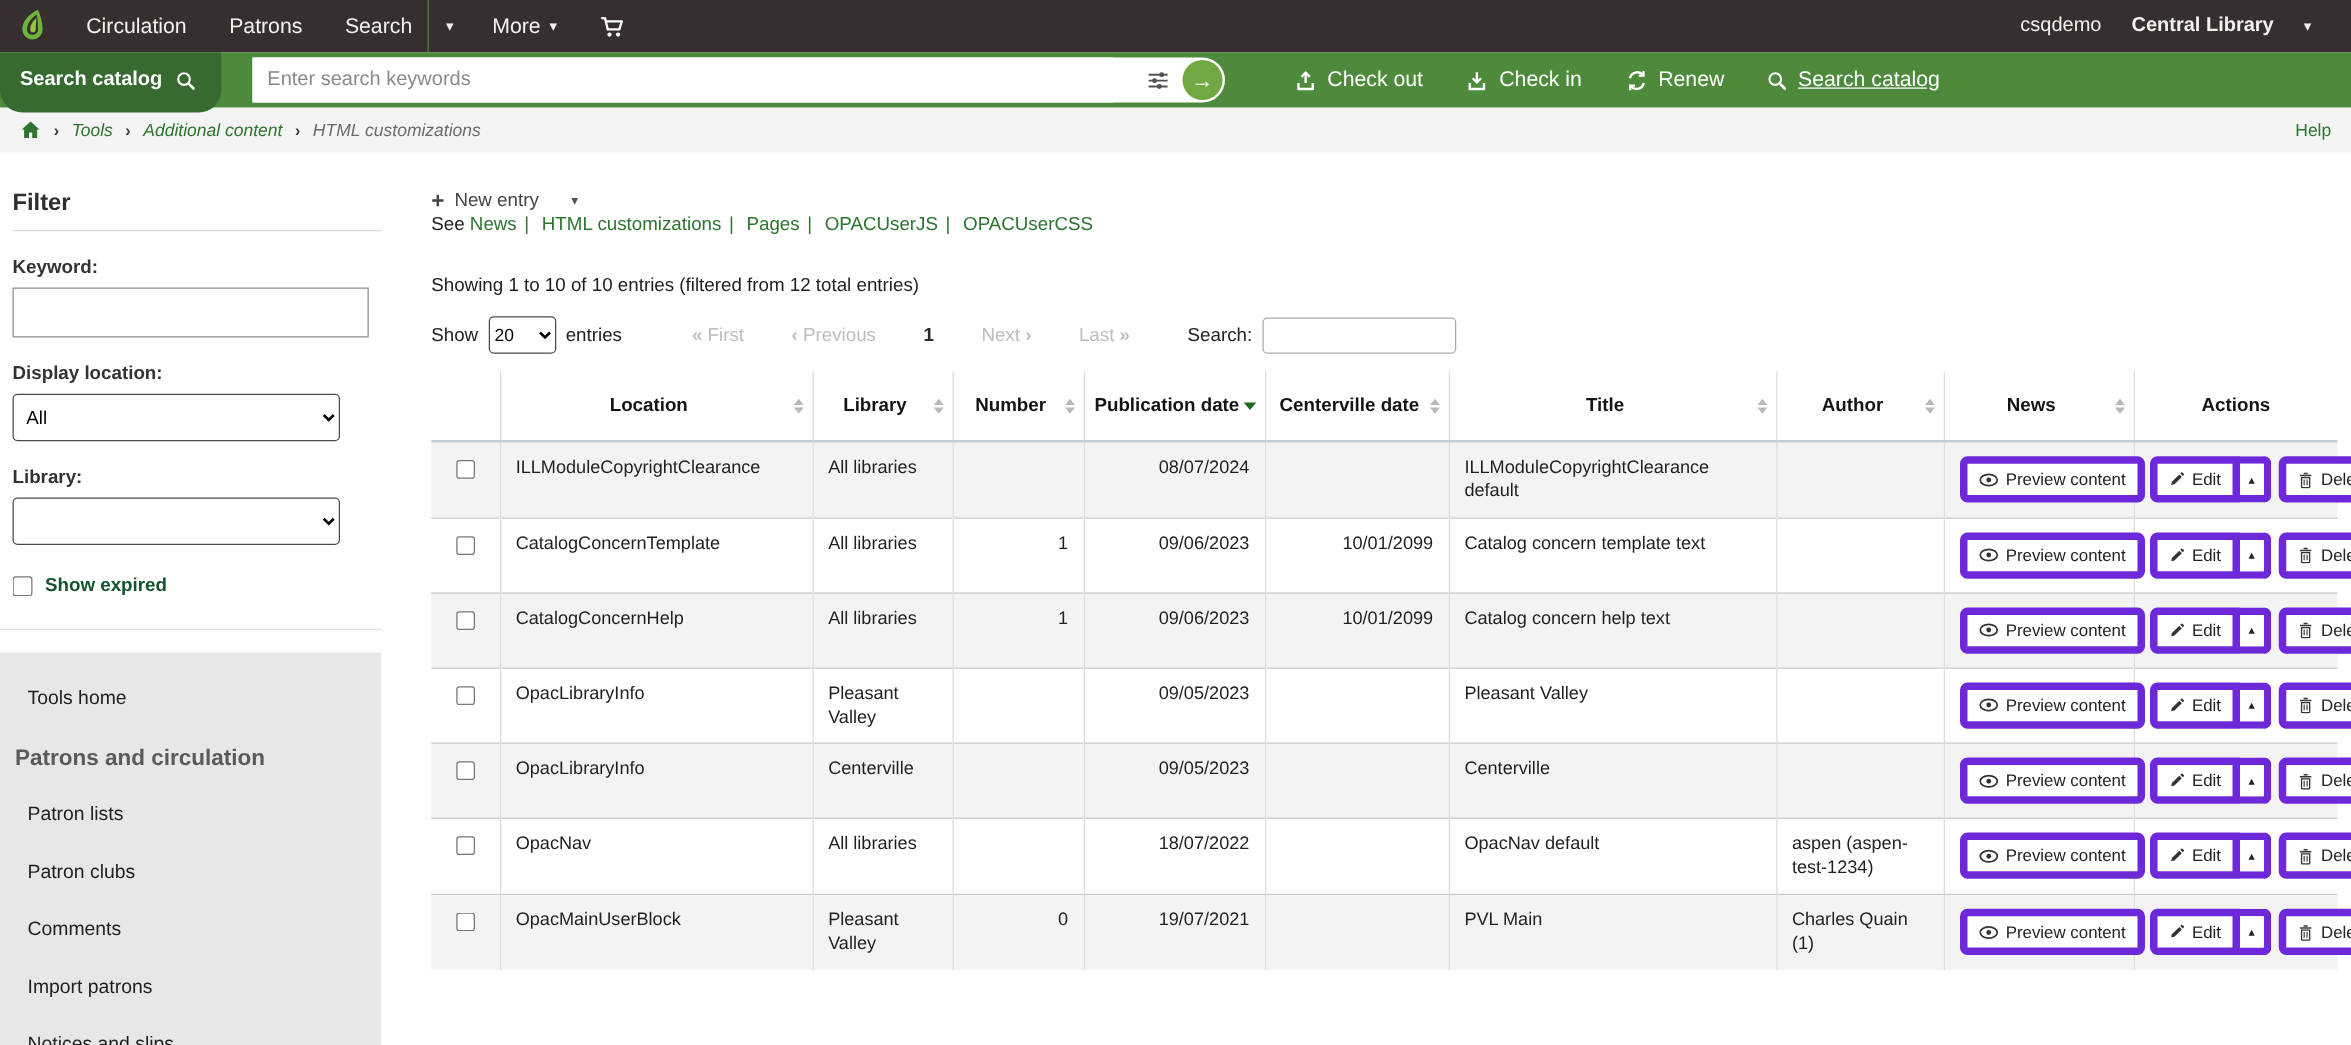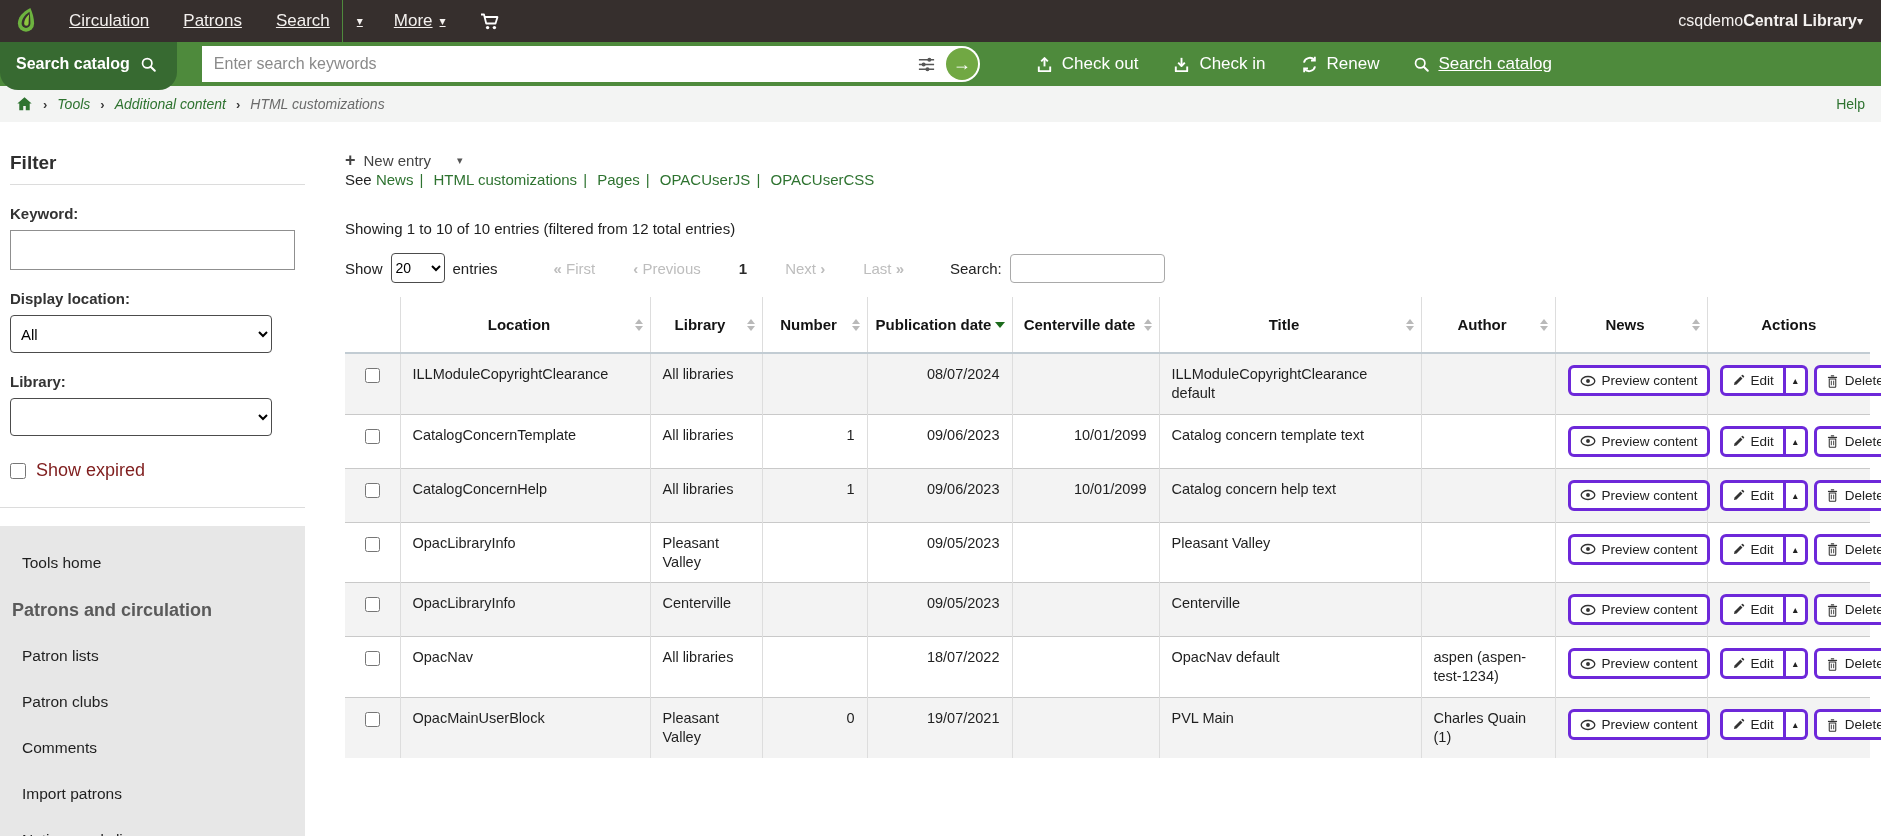--- a/index.html
+++ b/index.html
@@ -7,21 +7,21 @@
   body { font-family:"Liberation Sans",sans-serif; background:#fff; color:#1f1f1f; }
   svg { display:block; }
 
   
   .topnav { height:42px; background:#362f2d; display:flex; align-items:center; color:#f4f1ef; font-size:17px; }
   .logo-box { width:52px; display:flex; justify-content:center; align-items:center; }
   .nav-item { display:flex; align-items:center; gap:7px; padding:0 17px; height:42px; cursor:pointer; }
   .nav-sep { width:1px; height:42px; background:#4e8a3c; }
   .nav-caret-only { padding:0 14px; }
   .caret { font-size:12px; line-height:1; }
-  .topnav-right { margin-left:auto; display:flex; align-items:center; gap:0; padding-right:18px; font-size:16px; }
+  .topnav-right { margin-left:auto; display:flex; align-items:center; gap:24px; padding-right:32px; font-size:16px; }
   .topnav-right b { font-weight:bold; }
 
   
   .searchbar { height:44px; background:#4e8a3c; display:flex; align-items:center; position:relative; z-index:5;gap:19px; }
   .search-tab { background:#376a31; height:48px; display:flex; align-items:center; gap:10px; padding:0 20px 4px 16px; border-radius:0 0 18px 18px; color:#fff; font-weight:bold; font-size:16px; position:relative; top:2px; cursor:pointer; }
   .search-pill { background:#fff; height:36px; width:778px; margin-left:6px; border-radius:0 18px 18px 0; display:flex; align-items:center; }
   .search-pill input { border:none; outline:none; flex:1; height:100%; font-size:16px; color:#333; padding:0 12px; border-radius:0 18px 18px 0; }
   .search-pill input::placeholder { color:#8a8a8a; }
   .sliders-btn { color:#555; padding:0 10px; cursor:pointer; }
   .go-btn { width:32px; height:32px; border-radius:50%; background:#71a843; border:none; color:#fff; font-size:18px; margin-right:2px; cursor:pointer; display:flex; align-items:center; justify-content:center; }
@@ -39,21 +39,21 @@
   
   .page { display:flex; height:714px; }
   .sidebar { width:305px; flex:0 0 305px; display:flex; flex-direction:column; }
   .filter-title { font-size:19px; font-weight:bold; color:#2f2f2f; margin:30px 0 0 10px; padding-bottom:10px; border-bottom:1px solid #dcdcdc; }
   .filter-form { padding:20px 10px 26px 10px; border-bottom:1px solid #dcdcdc; }
   .f-label { display:block; font-weight:bold; font-size:15px; color:#333; margin:0 0 8px 0; }
   .filter-form input[type=text] { width:285px; height:40px; border:1px solid #8f8f8f; font-size:15px; padding:0 8px; }
   .filter-form select { width:262px; height:38px; border:1px solid #4c4c4c; border-radius:4px; font-size:15px; padding:0 6px; background:#fff; }
   .mt20 { margin-top:20px; }
   .chk-row { display:flex; align-items:center; gap:10px; margin-top:24px; }
-  .chk-row label { font-weight:normal; font-size:18px; color:#7f1d1d; }
+  .chk-row label { font-weight:bold; font-size:15px; color:#14532d; }
   .side-menu { background:#e7e7e7; margin-top:18px; flex:1; padding:28px 10px 40px 22px; }
   .side-link { font-size:15.5px; color:#1f1f1f; margin-bottom:28px; cursor:pointer; }
   .side-section { font-size:18px; font-weight:bold; color:#5a5a5a; margin:2px 0 26px -10px; }
 
   
   .main { flex:1; padding:0 11px 0 40px; }
   .newentry-row { margin-top:28px; display:flex; align-items:center; gap:26px; }
   .newentry-btn { background:transparent; border:none; color:#454545; font-size:15px; display:flex; align-items:center; gap:8px; cursor:pointer; font-family:inherit; }
   .newentry-btn .plus { font-size:18px; font-weight:bold; }
   .newentry-caret { background:transparent; border:none; color:#555; font-size:11px; cursor:pointer; }
@@ -80,38 +80,38 @@
   .sorter { position:absolute; right:7px; top:50%; transform:translateY(-50%); display:flex; flex-direction:column; gap:2px; }
   .tri-up { width:0; height:0; border-left:4px solid transparent; border-right:4px solid transparent; border-bottom:5px solid #b9b9b9; }
   .tri-down { width:0; height:0; border-left:4px solid transparent; border-right:4px solid transparent; border-top:5px solid #b9b9b9; }
   .tri-down.active { border-top:6px solid #1c6b1c; border-left:5px solid transparent; border-right:5px solid transparent; }
   .grid td { border-left:1px solid #ddd; border-top:1px solid #c9c9c9; padding:11px 12px; vertical-align:top; line-height:1.3; }
   .grid td:first-child { border-left:none; text-align:center; }
   .grid tr.odd td { background:#f3f3f3; }
   .grid td.num, .grid td.date { text-align:right; }
   .grid input[type=checkbox] { width:15px; height:15px; margin-top:3px; }
 
-  .btn { background:#fff; border:3px solid #6d28d9; border-radius:6px; color:#222; font-size:13.5px; font-family:inherit; display:inline-flex; align-items:center; gap:6px; padding:5px 9px; cursor:pointer; white-space:nowrap; }
+  .btn { background:#fff; border:6px solid #6d28d9; border-radius:6px; color:#222; font-size:13.5px; font-family:inherit; display:inline-flex; align-items:center; gap:6px; padding:5px 9px; cursor:pointer; white-space:nowrap; }
   .btn-group { display:inline-flex; }
   .btn-group .btn.main { border-radius:6px 0 0 6px; }
   .btn-group .btn.caret-seg { border-radius:0 6px 6px 0; border-left:none; padding:5px 7px; font-size:10px; }
   .actions-cell { display:flex; gap:6px; align-items:flex-start; }
 </style>
 </head>
 <body>
 
 <div class="topnav">
   <div class="logo-box">
     <svg width="26" height="30" viewBox="0 0 20 24">
       <path d="M13.5 1.5C6.5 5 3.5 9.5 3.5 14a6.5 6.5 0 0 0 13 0C16.5 9.5 15 5 13.5 1.5z" fill="#6db33f"></path>
       <path d="M12.8 4.5C8.5 7.5 6.5 10.5 6.5 14a3.5 3.5 0 0 0 7 0c0-3-.2-6.5-.7-9.5z" fill="#362f2d"></path>
       <path d="M12.5 6.5c-2.6 2.3-4 4.8-4 7.5a1.8 1.8 0 0 0 3.6 0c0-2.4.2-5 .4-7.5z" fill="#8dc63f"></path>
     </svg>
   </div>
-  <div id="topnav-menu" style="display:flex;align-items:flex-start;height:42px;text-decoration:underline;">
+  <div id="topnav-menu" style="display:flex;align-items:flex-start;height:42px;">
       <div class="nav-item">
         <span>Circulation</span>
       </div>
       <div class="nav-item">
         <span>Patrons</span>
       </div>
       <div class="nav-item" style="padding-right: 12px;">
         <span>Search</span>
       </div>
       <div class="nav-sep"></div>

